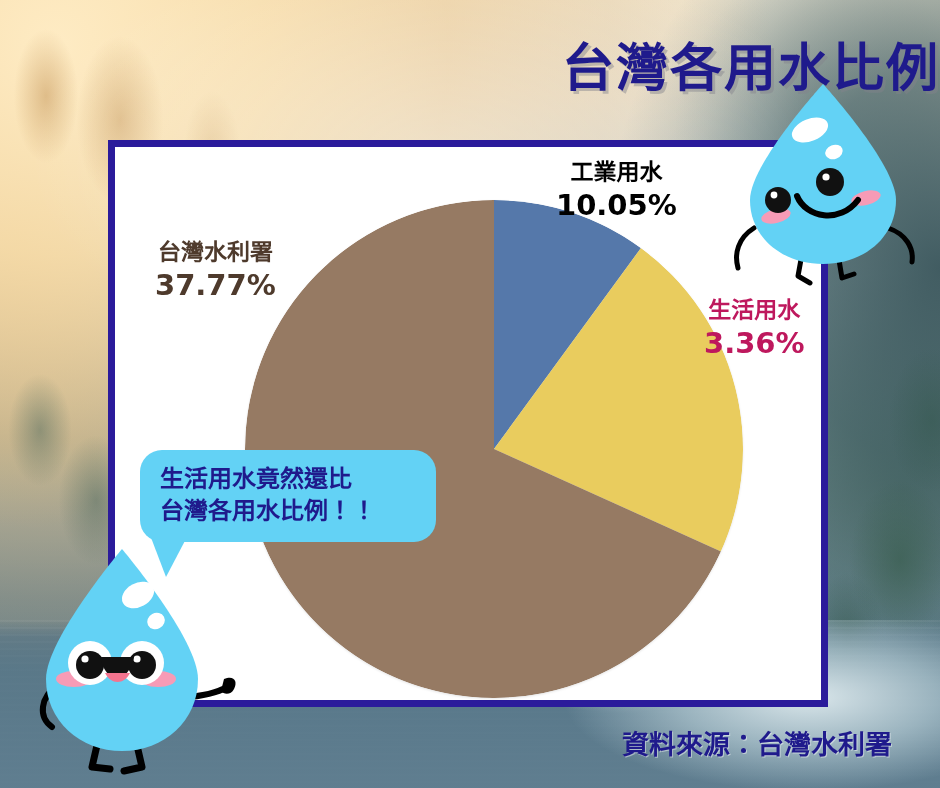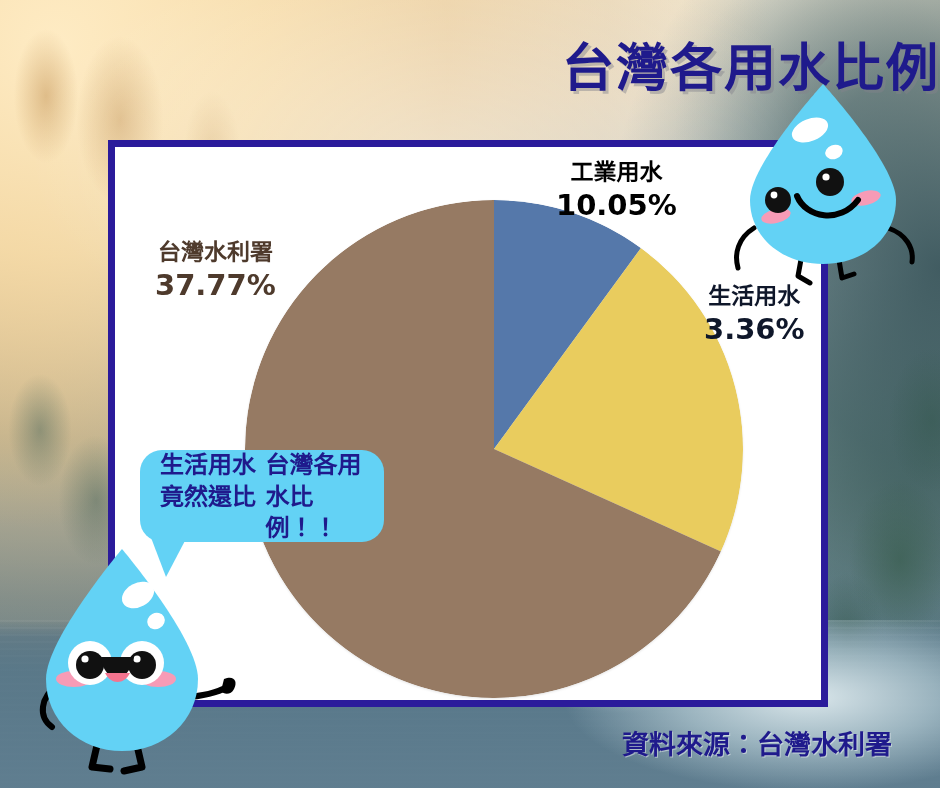--- a/index.html
+++ b/index.html
@@ -88,30 +88,30 @@
   
   .pie-label{
     position:absolute;text-align:center;line-height:1.28;
     font-family:"DejaVu Sans","Liberation Sans",sans-serif;
     font-weight:bold;white-space:nowrap;
   }
   .pie-label .name{display:block;font-size:23px;}
   .pie-label .pct{display:block;font-size:29px;}
 
   #label-industrial{left:556px;top:158px;color:#000000;}
-  #label-domestic  {left:704px;top:282px;color:#0f172a;}
+  #label-domestic  {left:704px;top:296px;color:#be185d;}
   #label-agri      {left:155px;top:238px;color:#4e3a2c;}
 
   
   #bubble{
-    position:absolute;left:140px;top:450px;width:244px;height:92px;
+    position:absolute;left:140px;top:450px;width:296px;height:92px;
     background:#63d2f5;border-radius:22px;
     font-family:"DejaVu Sans","Liberation Sans",sans-serif;
     color:#1f1a8c;font-weight:bold;font-size:24px;line-height:1.32;
-    display:flex;flex-direction:row;justify-content:center;
+    display:flex;flex-direction:column;justify-content:center;
     padding:0 0 0 20px;box-sizing:border-box;
   }
   #bubble-tail{
     position:absolute;left:150px;top:535px;width:0;height:0;
     border-left:16px solid transparent;
     border-right:22px solid transparent;
     border-top:42px solid #63d2f5;
   }
 
   

